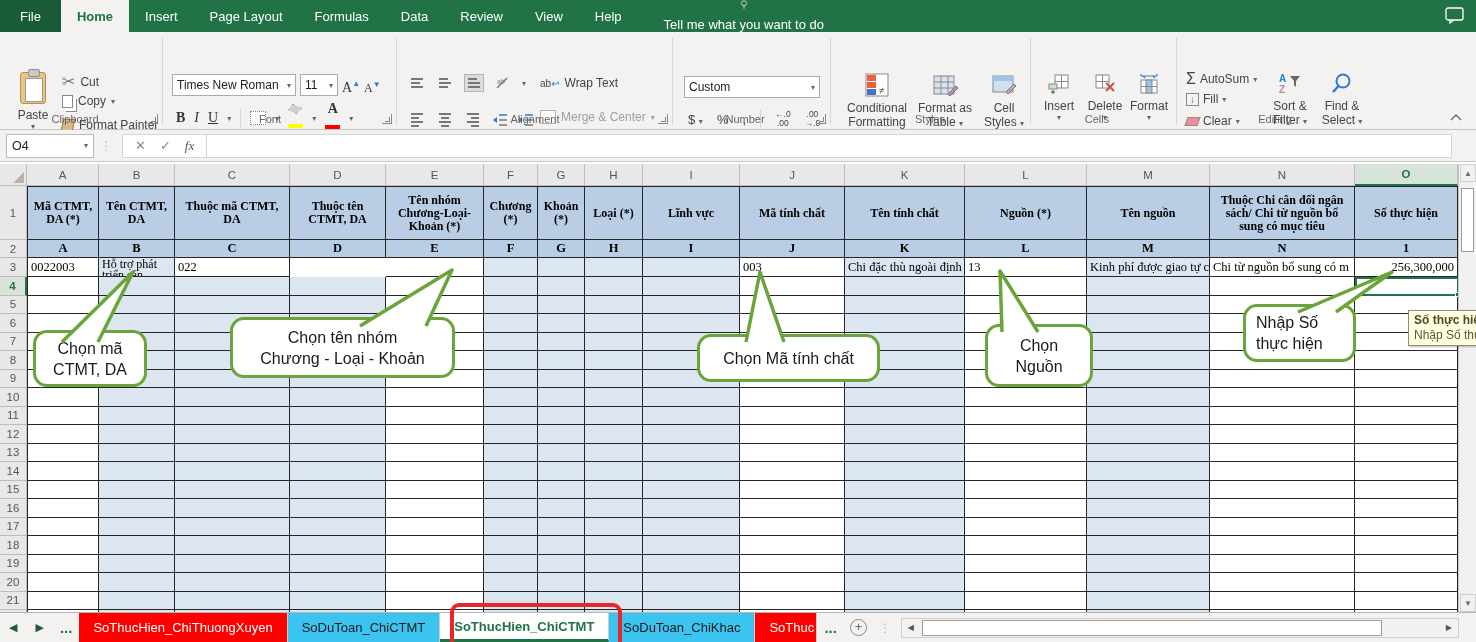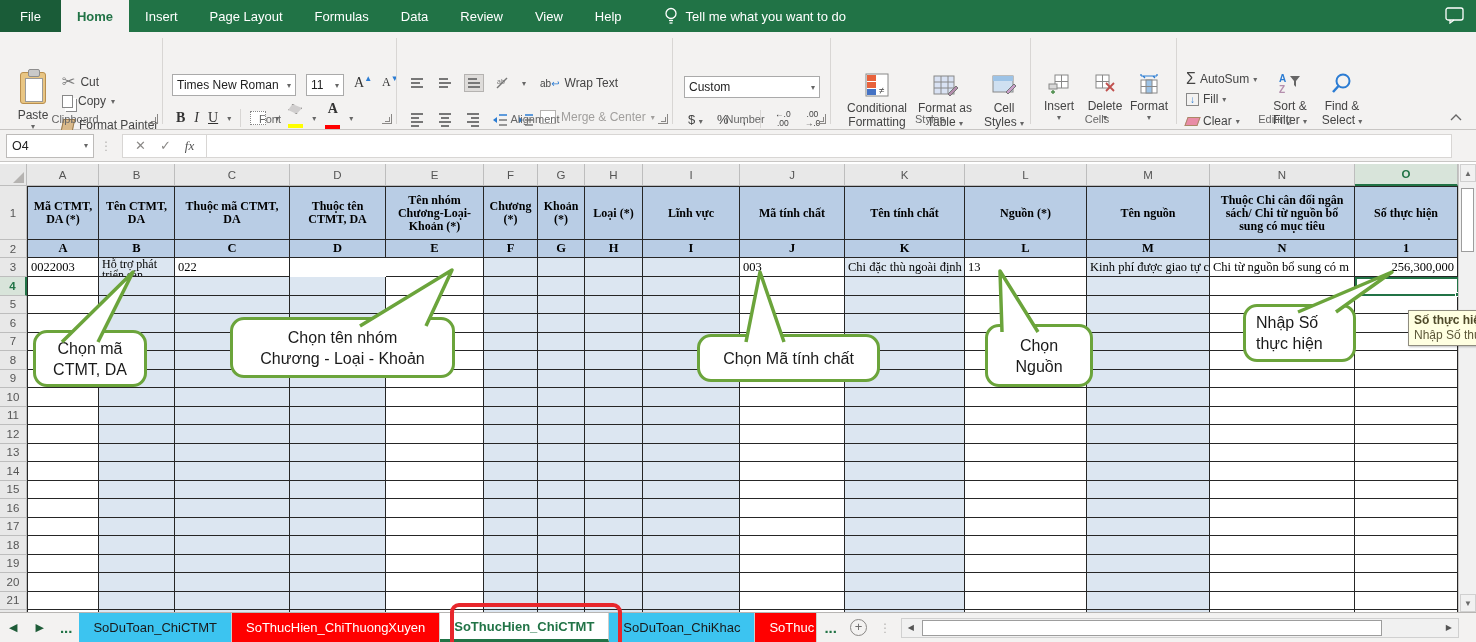--- a/index.html
+++ b/index.html
@@ -4,41 +4,41 @@
 <style>
   * { margin:0; padding:0; box-sizing:border-box; }
   html,body { width:1476px; height:642px; overflow:hidden; background:#fff;
               font-family:"Liberation Sans", sans-serif; position:relative; }
 
   
   .titlebar { position:absolute; left:0; top:0; width:1476px; height:32px; background:#217346; display:flex; align-items:stretch; z-index:10; }
   .rtab { color:#fff; font-size:13px; padding:0 16px; display:flex; align-items:center; cursor:default; }
   .rtab.file { background:#1a5c38; padding:0 20px; }
   .rtab.active { background:#f3f2f1; color:#217346; font-weight:bold; }
-  .tellme { display:flex; align-items:center; gap:8px; color:#fff; font-size:13px; margin-left:26px; }
+  .tellme { display:flex; align-items:center; gap:8px; color:#fff; font-size:13px; margin-left:26px;flex-direction:column; }
   .comment-btn { position:absolute; right:12px; top:7px; }
 
   
   .ribbon { position:absolute; left:0; top:32px; width:1476px; height:98px; background:#f3f2f1; border-bottom:1px solid #c8c6c4; z-index:9; }
   .rsep { position:absolute; top:6px; width:1px; height:86px; background:#d8d6d4; }
   .grouplabel { position:absolute; bottom:4px; font-size:11px; color:#666; text-align:center; }
   .launcher { position:absolute; bottom:5px; width:10px; height:10px; border:1px solid #8a8886; border-top:none; border-left:none; }
   .launcher::after { content:""; position:absolute; right:1px; bottom:1px; width:4px; height:4px; border-right:1px solid #8a8886; border-bottom:1px solid #8a8886; }
   .rbtn-lbl { font-size:12px; color:#444; white-space:nowrap; }
   .caret { font-size:8px; color:#666; }
   .grey { color:#a19f9d !important; }
 
   .paste-big { position:absolute; left:10px; top:40px; width:46px; height:72px; text-align:center; }
   .clipboard-ico { width:26px; height:32px; background:#e8c583; border:1px solid #b98f4e; border-radius:3px; margin:0 auto; position:relative; }
   .clipboard-ico::after { content:""; position:absolute; left:4px; top:5px; width:16px; height:22px; background:#fff; border:1px solid #9a9a9a; }
   .clipboard-ico::before { content:""; position:absolute; left:7px; top:-4px; width:10px; height:6px; background:#c9c9c9; border:1px solid #8e8e8e; border-radius:2px; z-index:2;}
   .clip-row { position:absolute; display:flex; align-items:center; gap:5px; }
 
   .combo { background:#fff; border:1px solid #aaa; font-size:12px; color:#222; display:flex; align-items:center; justify-content:space-between; padding:1px 4px; height:22px; }
-  .fontgrid { position:absolute; left:172px; top:42px; display:flex; gap:10px; align-items:flex-start; }
+  .fontgrid { position:absolute; left:172px; top:42px; display:flex; gap:4px; align-items:flex-end; }
   .fontrow2 { position:absolute; left:176px; top:74px; display:flex; gap:9px; align-items:center; height:24px; }
   .fmt-letter { font-family:"Liberation Serif",serif; font-size:14px; color:#333; }
   .colorbar { display:inline-block; width:15px; height:4px; margin-top:-2px; }
 
   .alignicons { position:absolute; display:flex; gap:10px; align-items:center; }
   .alico { display:inline-flex; flex-direction:column; gap:2px; padding:3px; }
   .alico span { display:block; height:2px; background:#777; }
   .alico.sel { background:#dedcda; border:1px solid #b5b3b1; }
   .wrapbtn { position:absolute; left:540px; top:44px; display:flex; gap:5px; align-items:center; }
   .mergebtn { position:absolute; left:540px; top:78px; display:flex; gap:5px; align-items:center; }
@@ -812,22 +812,22 @@
   <g>
       <path d="M1392 272 L1298 312 L1336 312 Z" fill="#fff"></path>
       <path d="M1298 312 L1392 272 L1336 312" fill="none" stroke="#6ba43b" stroke-width="3.5" stroke-linejoin="round"></path>
     </g>
 </svg>
 
 <div class="sheetbar">
   <span class="navarrow">◀</span>
   <span class="navarrow">▶</span>
   <span class="ell">...</span>
+  <div class="stab red">SoThucHien_ChiThuongXuyen</div>
   <div class="stab cyan">SoDuToan_ChiCTMT</div>
-  <div class="stab red">SoThucHien_ChiThuongXuyen</div>
   <div class="stab active">SoThucHien_ChiCTMT</div>
   <div class="stab cyan">SoDuToan_ChiKhac</div>
   <div class="stab red clip">SoThuc</div>
   <span class="ell">...</span>
   <span class="addsheet">+</span>
   <span class="vdots" style="align-self:center;">⋮</span>
   <div class="hscroll">
     <div class="hbtn" style="left:1px;">◀</div>
     <div class="hthumb"></div>
     <div class="hbtn" style="right:1px;">▶</div>

